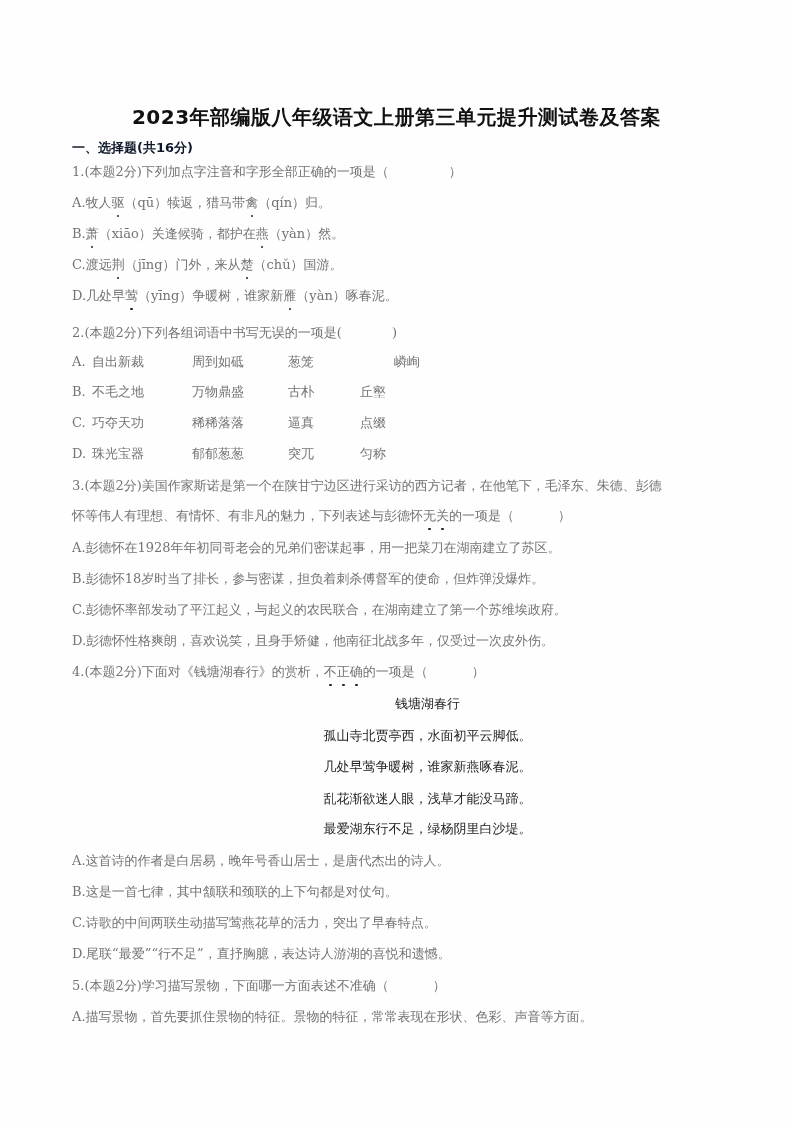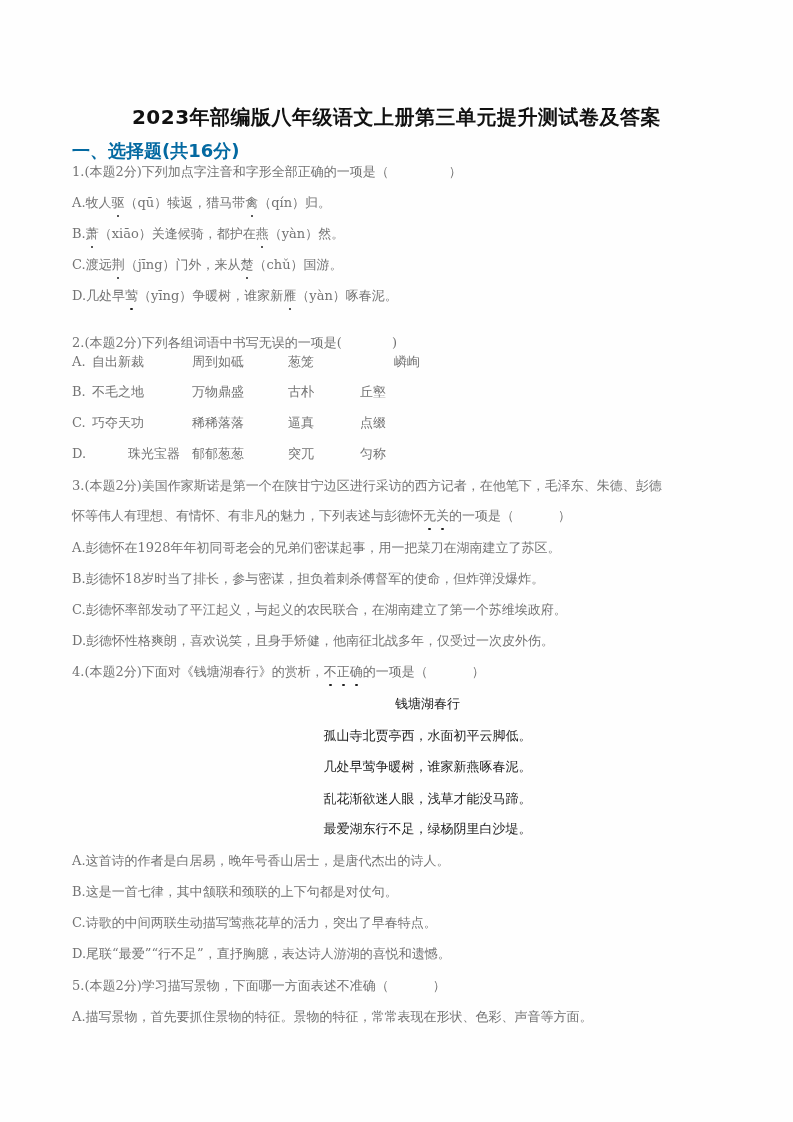--- a/index.html
+++ b/index.html
@@ -31,22 +31,22 @@
       font-size: 20px;
       letter-spacing: 0.5px;
       color: #111;
     }
     .section {
       position: absolute;
       left: 72px;
       top: 139px;
       font-family: "DejaVu Sans", "Liberation Sans", sans-serif;
       font-weight: bold;
-      font-size: 18px;
-      color: #0369a1;
+      font-size: 13px;
+      color: #0f172a;
     }
     .line {
       position: absolute;
       left: 72px;
       font-size: 13px;
       line-height: 18px;
       white-space: nowrap;
       color: #737373;
     }
     .dot {
@@ -98,21 +98,21 @@
   <div class="line" style="top:225px;">
     <span>B.</span><span class="dot">萧</span><span>（xiāo）关逢候骑，都护在</span><span class="dot">燕</span><span>（yàn）然。</span>
   </div>
   <div class="line" style="top:256px;">
     <span>C.</span><span>渡远</span><span class="dot">荆</span><span>（jīng）门外，来从</span><span class="dot">楚</span><span>（chǔ）国游。</span>
   </div>
   <div class="line" style="top:287px;">
     <span>D.</span><span>几处早</span><span class="dot">莺</span><span>（yīng）争暖树，谁家新</span><span class="dot">雁</span><span>（yàn）啄春泥。</span>
   </div>
 
-  <div class="line" style="top:334px;text-align:right;">
+  <div class="line" style="top:324px;text-align:right;">
     <span>2.</span><span>(本题2分)下列各组词语中书写无误的一项是(</span><span class="blank" style="width:50px;"></span><span>)</span>
   </div>
   <div class="line" style="top:353px; width:400px; height:18px;">
     <span class="col" style="left:0;">A.</span>
     <span class="col" style="left:20px;">自出新裁</span>
     <span class="col" style="left:120px;">周到如砥</span>
     <span class="col" style="left:216px;">葱笼</span>
     <span class="col" style="left:288px;padding-left:34px;">嶙峋</span>
   </div>
   <div class="line" style="top:383px; width:400px; height:18px;">
@@ -124,21 +124,21 @@
   </div>
   <div class="line" style="top:414px; width:400px; height:18px;">
     <span class="col" style="left:0;">C.</span>
     <span class="col" style="left:20px;">巧夺天功</span>
     <span class="col" style="left:120px;">稀稀落落</span>
     <span class="col" style="left:216px;">逼真</span>
     <span class="col" style="left:288px;">点缀</span>
   </div>
   <div class="line" style="top:445px; width:400px; height:18px;">
     <span class="col" style="left:0;">D.</span>
-    <span class="col" style="left:20px;margin-left:36px;">珠光宝器</span>
+    <span class="col" style="left:20px;">珠光宝器</span>
     <span class="col" style="left:120px;">郁郁葱葱</span>
     <span class="col" style="left:216px;">突兀</span>
     <span class="col" style="left:288px;">匀称</span>
   </div>
 
   <div class="line" style="top:477px;">
     <span>3.</span><span>(本题2分)美国作家斯诺是第一个在陕甘宁边区进行采访的西方记者，在他笔下，毛泽东、朱德、彭德</span>
   </div>
   <div class="line" style="top:507px;">
     <span>怀等伟人有理想、有情怀、有非凡的魅力，下列表述与彭德怀</span><span class="dot">无</span><span class="dot">关</span><span>的一项是（</span><span class="blank" style="width:44px;"></span><span>）</span>

